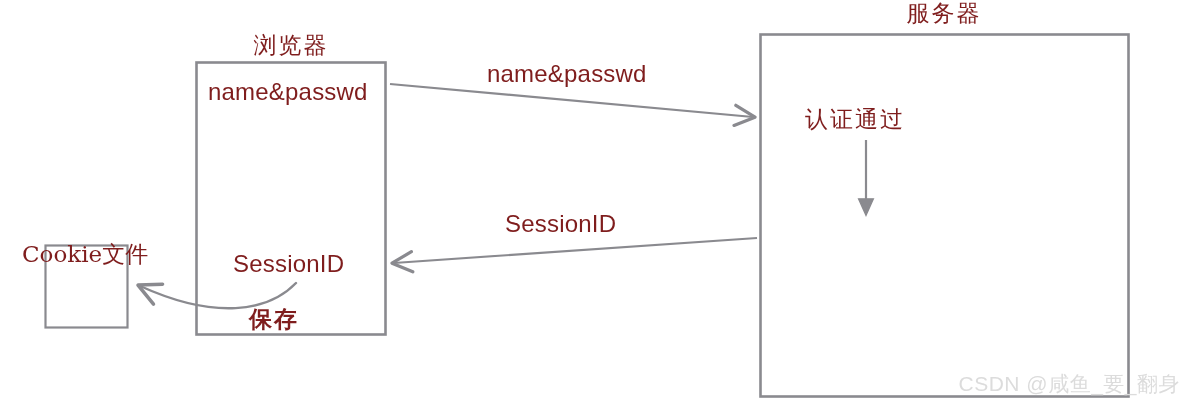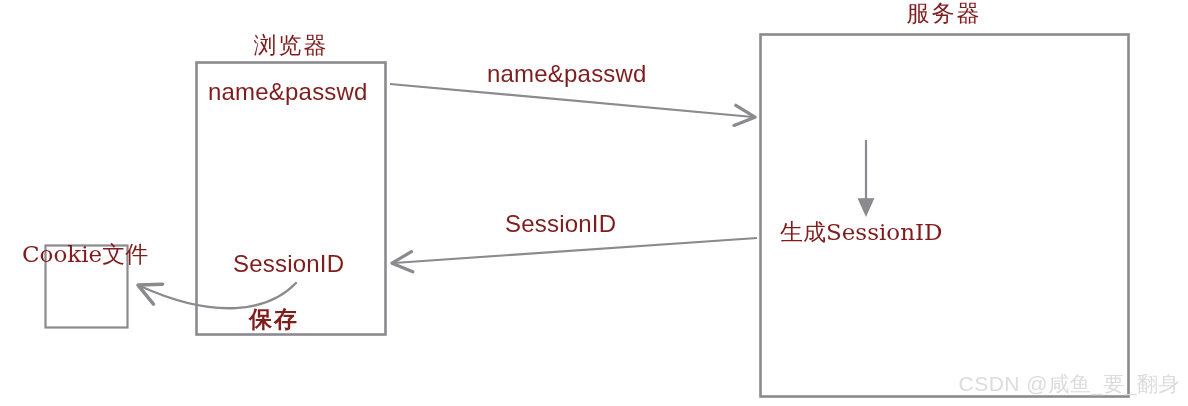--- a/index.html
+++ b/index.html
@@ -101,18 +101,18 @@
   <div class="lbl lbl-latin" style="left:208px; top:80px;">name&amp;passwd</div>
 
   <div class="lbl lbl-latin" style="left:233px; top:252px;">SessionID</div>
 
   <div class="lbl lbl-cjk" style="left:249px; top:307px;font-weight:bold;">保存</div>
 
   <div class="lbl lbl-latin" style="left:487px; top:62px;">name&amp;passwd</div>
 
   <div class="lbl lbl-latin" style="left:505px; top:212px;">SessionID</div>
 
+  <div class="lbl lbl-cjk" style="left:805px; top:108px;">认证通过</div>
 
-  <div class="lbl lbl-mixed" style="left:780px; top:221px;">生成SessionID</div>
 
   <div id="watermark">CSDN @咸鱼_要_翻身</div>
 
 </div>
 
 </body></html>

